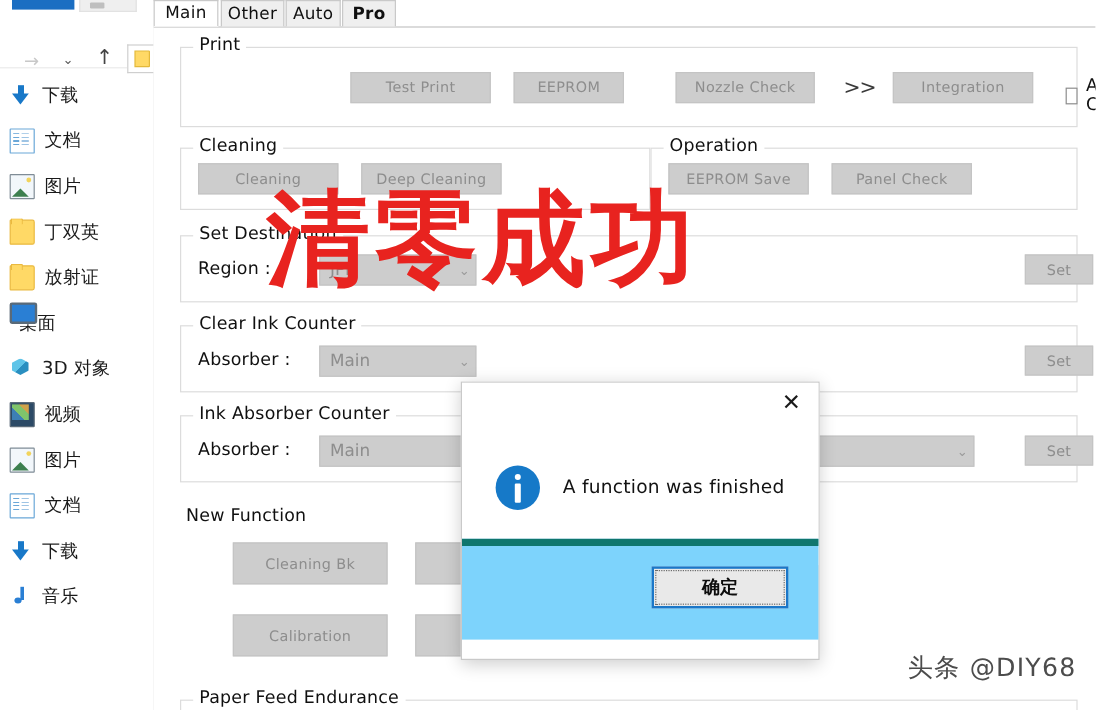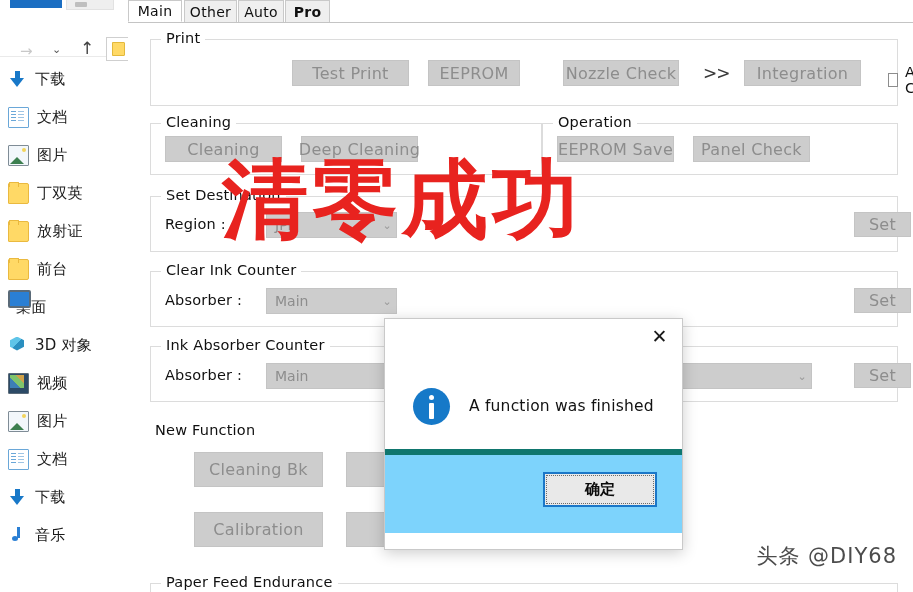--- a/index.html
+++ b/index.html
@@ -148,21 +148,21 @@
     font-size:14.5px;color:#101010;white-space:nowrap;letter-spacing:.2px;
   }
   .plainlabel{
     position:absolute;font-size:14.5px;color:#101010;letter-spacing:.2px;white-space:nowrap;
   }
 
   .btn{
     position:absolute;box-sizing:border-box;
     background:#cdcdcd;border:1px solid #c4c4c4;
     display:flex;align-items:center;justify-content:center;
-    font-size:16px;color:#8d8d8d;letter-spacing:.3px;white-space:nowrap;
+    font-size:12px;color:#8d8d8d;letter-spacing:.3px;white-space:nowrap;
   }
   .combo{
     position:absolute;box-sizing:border-box;background:#cdcdcd;border:1px solid #c4c4c4;
     display:flex;align-items:center;
     font-size:14px;color:#8d8d8d;padding-left:8px;
   }
   .combo .cv{flex:1;}
   .combo .carat{
     width:18px;text-align:center;color:#9a9a9a;font-size:11px;
     font-family:"DejaVu Sans",sans-serif;
@@ -260,24 +260,20 @@
         <span class="exicon ic-pic"></span>
         <span class="lbl">图片</span>
       </div>
       <div class="ex-item">
         <span class="exicon ic-folder"></span>
         <span class="lbl">丁双英</span>
       </div>
       <div class="ex-item">
         <span class="exicon ic-folder"></span>
         <span class="lbl">放射证</span>
-      </div>
-      <div class="ex-item">
-        <span class="exicon ic-folder"></span>
-        <span class="lbl">前台</span>
       </div>
       <div class="ex-item">
         <span class="exicon ic-desktop"></span>
         <span class="lbl">桌面</span>
       </div>
       <div class="ex-item">
         <span class="exicon ic-3d"></span>
         <span class="lbl">3D 对象</span>
       </div>
       <div class="ex-item">

